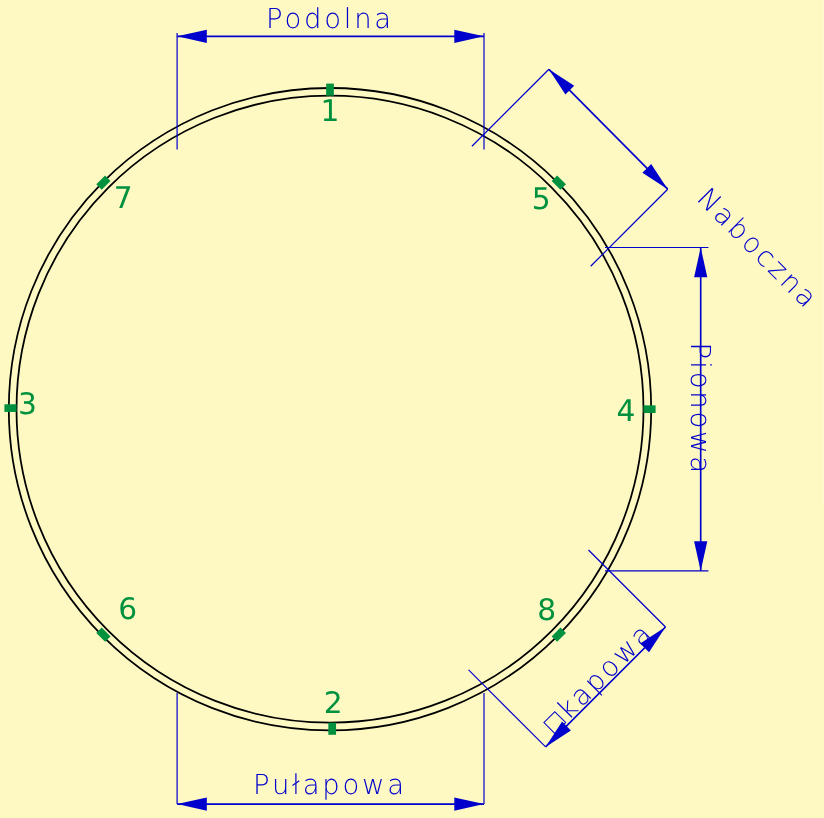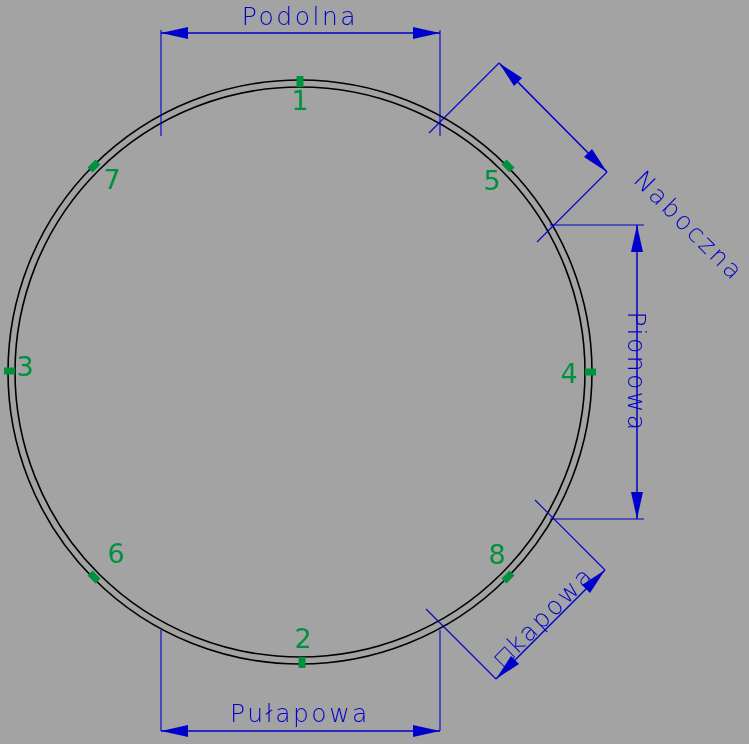--- a/index.html
+++ b/index.html
@@ -8,21 +8,21 @@
     padding: 0;
     background: #ffffff;
   }
   body {
     font-family: "DejaVu Sans", sans-serif;
   }
   #canvas-root {
     position: relative;
     width: 749px;
     height: 744px;
-    background: #a3a3a3;
+    background: #fef9c3;
     overflow: hidden;
   }
   #drawing-svg {
     position: absolute;
     top: 0;
     left: 0;
     width: 749px;
     height: 744px;
     display: block;
   }

